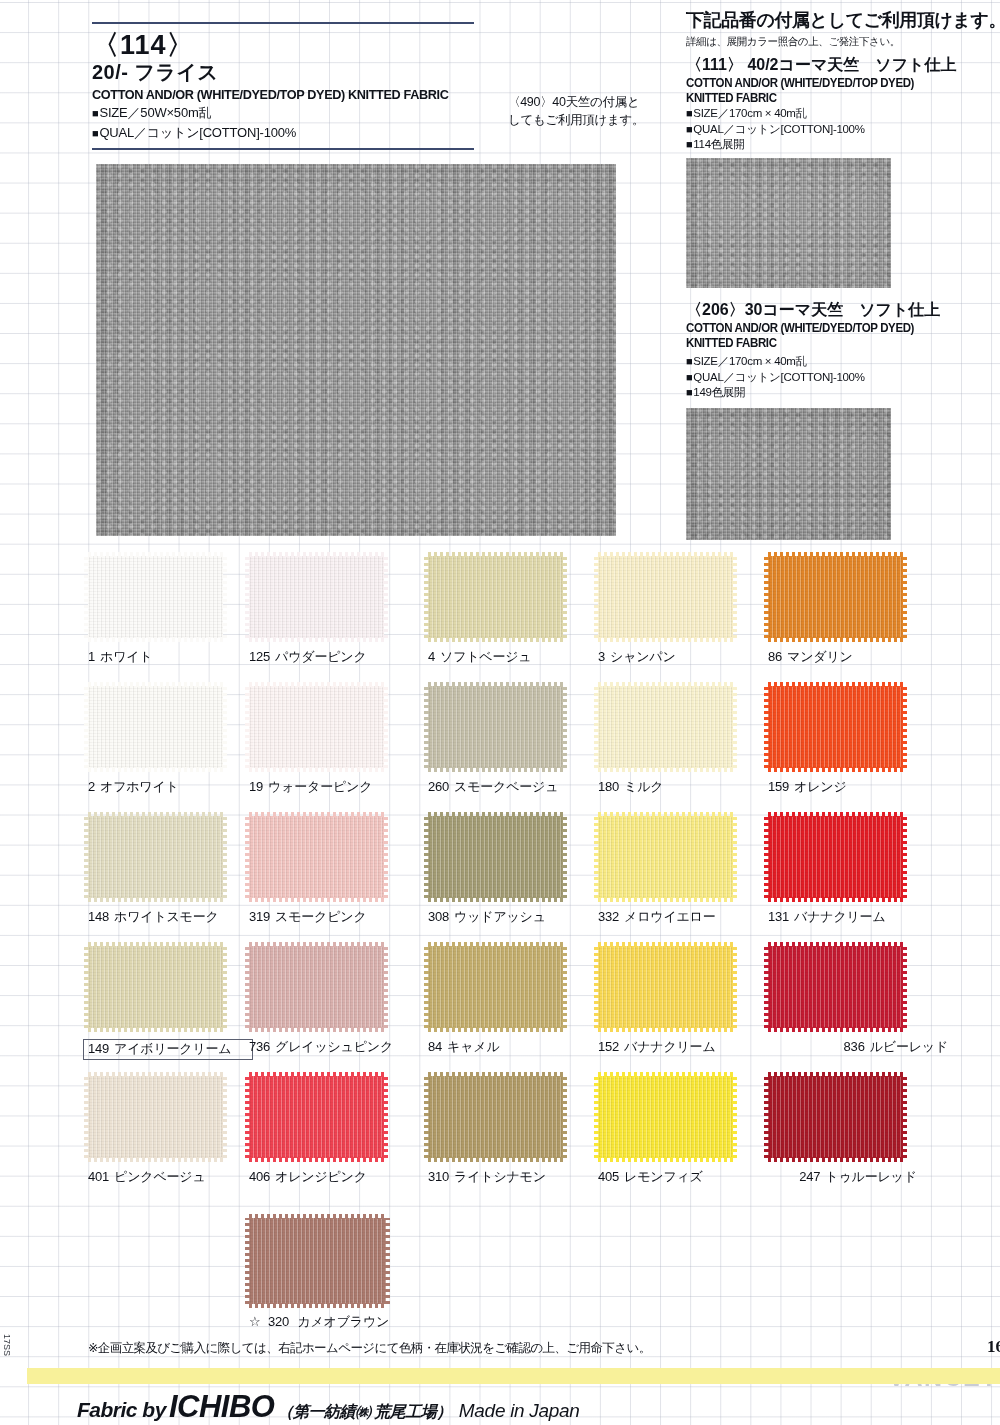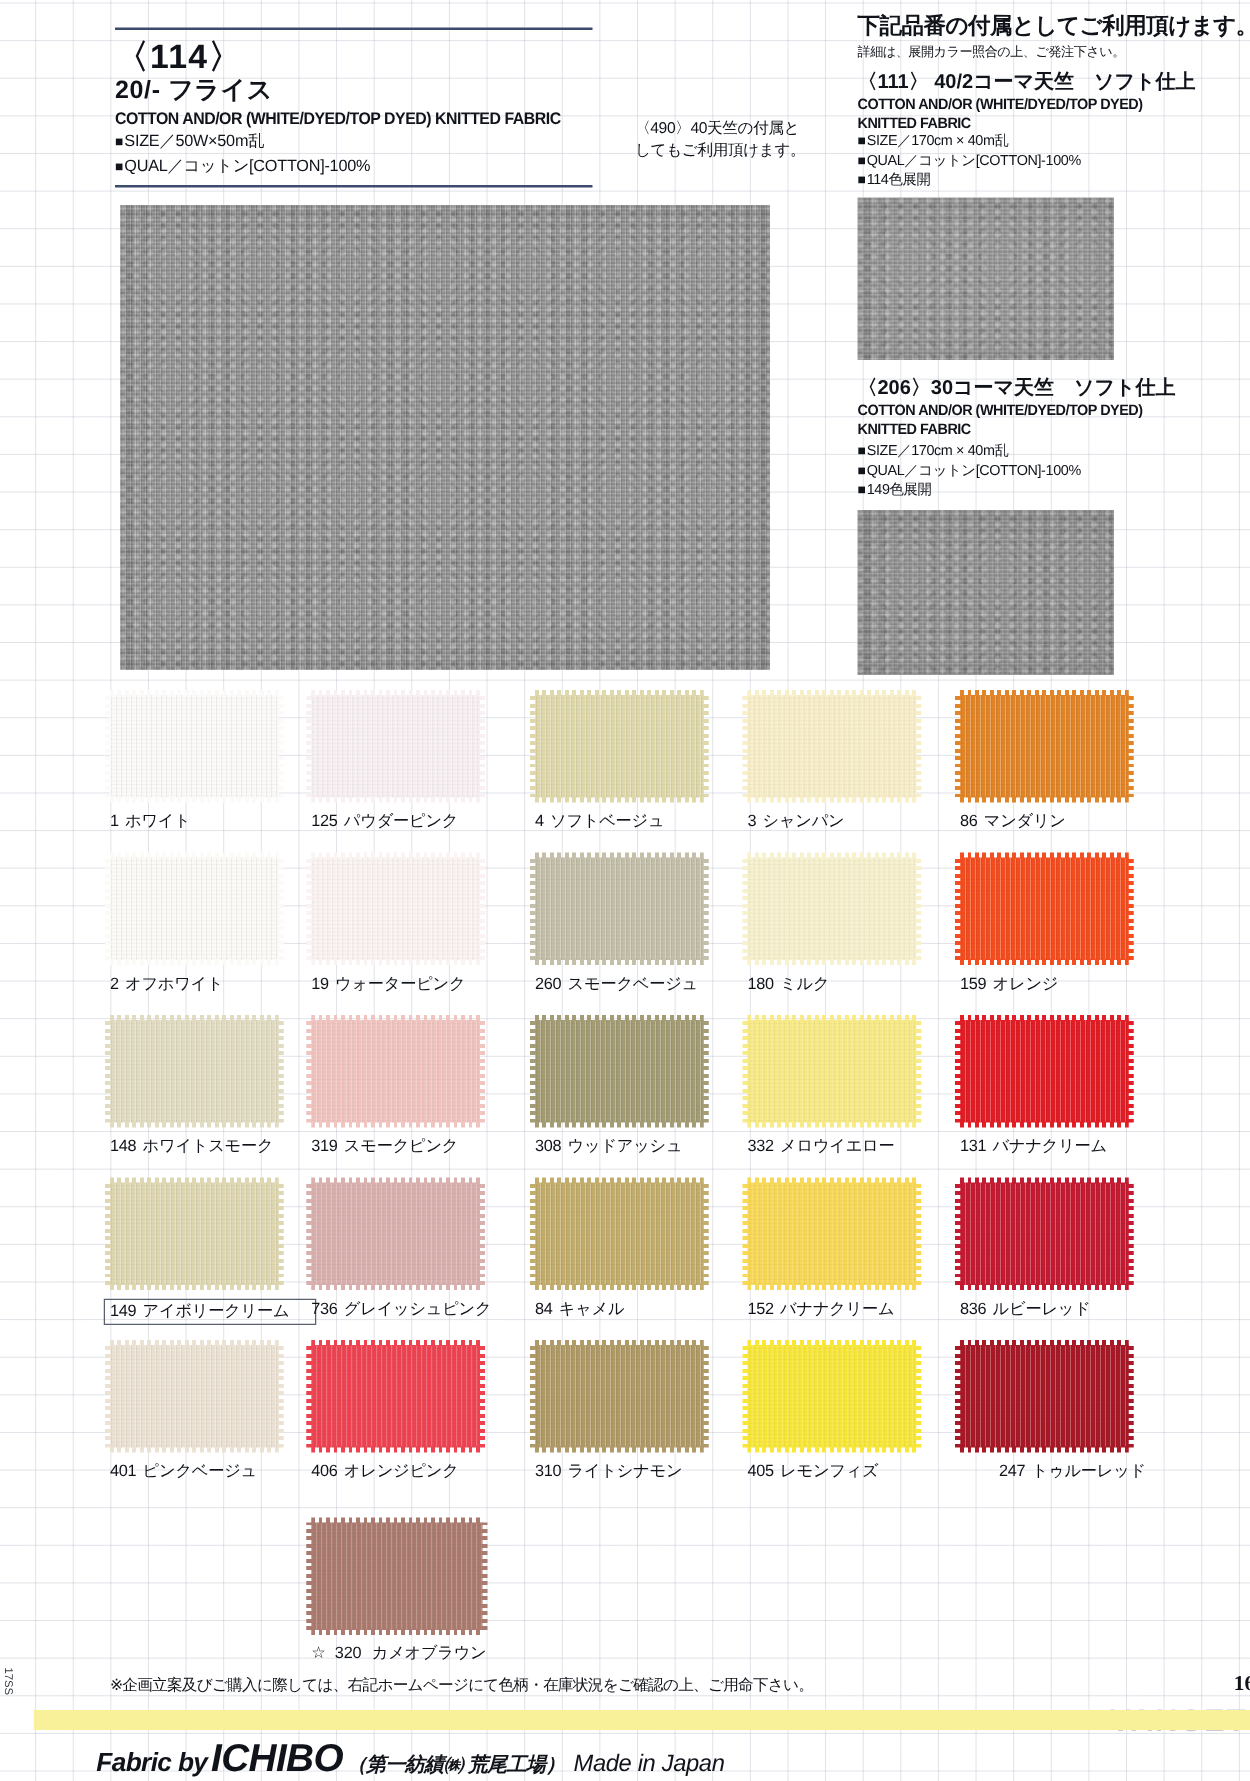--- a/index.html
+++ b/index.html
@@ -460,21 +460,21 @@
             <div class="edge-l" style="background: repeating-linear-gradient(0deg, rgb(195, 173, 109) 0px, rgb(195, 173, 109) 3px, transparent 3px, transparent 6px);"></div>
             <div class="edge-r" style="background: repeating-linear-gradient(0deg, rgb(195, 173, 109) 0px, rgb(195, 173, 109) 3px, transparent 3px, transparent 6px);"></div>
           </div><div class="slabel"><span class="num">84</span><span>キャメル</span></div></div>
         <div class="scell" style="left: 598px;"><div class="swatch" style="background: rgb(248, 216, 84);">
             <div class="knit"></div>
             <div class="edge-t" style="background: repeating-linear-gradient(90deg, rgb(248, 216, 84) 0px, rgb(248, 216, 84) 3px, transparent 3px, transparent 6px);"></div>
             <div class="edge-b" style="background: repeating-linear-gradient(90deg, rgb(248, 216, 84) 0px, rgb(248, 216, 84) 3px, transparent 3px, transparent 6px);"></div>
             <div class="edge-l" style="background: repeating-linear-gradient(0deg, rgb(248, 216, 84) 0px, rgb(248, 216, 84) 3px, transparent 3px, transparent 6px);"></div>
             <div class="edge-r" style="background: repeating-linear-gradient(0deg, rgb(248, 216, 84) 0px, rgb(248, 216, 84) 3px, transparent 3px, transparent 6px);"></div>
           </div><div class="slabel"><span class="num">152</span><span>バナナクリーム</span></div></div>
-        <div class="scell" style="left: 768px;"><div class="swatch" style="background: rgb(196, 27, 50);">
+        <div class="scell" style="left: 768px; text-align: right;"><div class="swatch" style="background: rgb(196, 27, 50);">
             <div class="knit"></div>
             <div class="edge-t" style="background: repeating-linear-gradient(90deg, rgb(196, 27, 50) 0px, rgb(196, 27, 50) 3px, transparent 3px, transparent 6px);"></div>
             <div class="edge-b" style="background: repeating-linear-gradient(90deg, rgb(196, 27, 50) 0px, rgb(196, 27, 50) 3px, transparent 3px, transparent 6px);"></div>
             <div class="edge-l" style="background: repeating-linear-gradient(0deg, rgb(196, 27, 50) 0px, rgb(196, 27, 50) 3px, transparent 3px, transparent 6px);"></div>
             <div class="edge-r" style="background: repeating-linear-gradient(0deg, rgb(196, 27, 50) 0px, rgb(196, 27, 50) 3px, transparent 3px, transparent 6px);"></div>
           </div><div class="slabel"><span class="num">836</span><span>ルビーレッド</span></div></div>
       </div>
       <div class="srow">
         <div class="scell" style="left: 88px;"><div class="swatch" style="background: rgb(236, 226, 211);">
             <div class="knit"></div>

